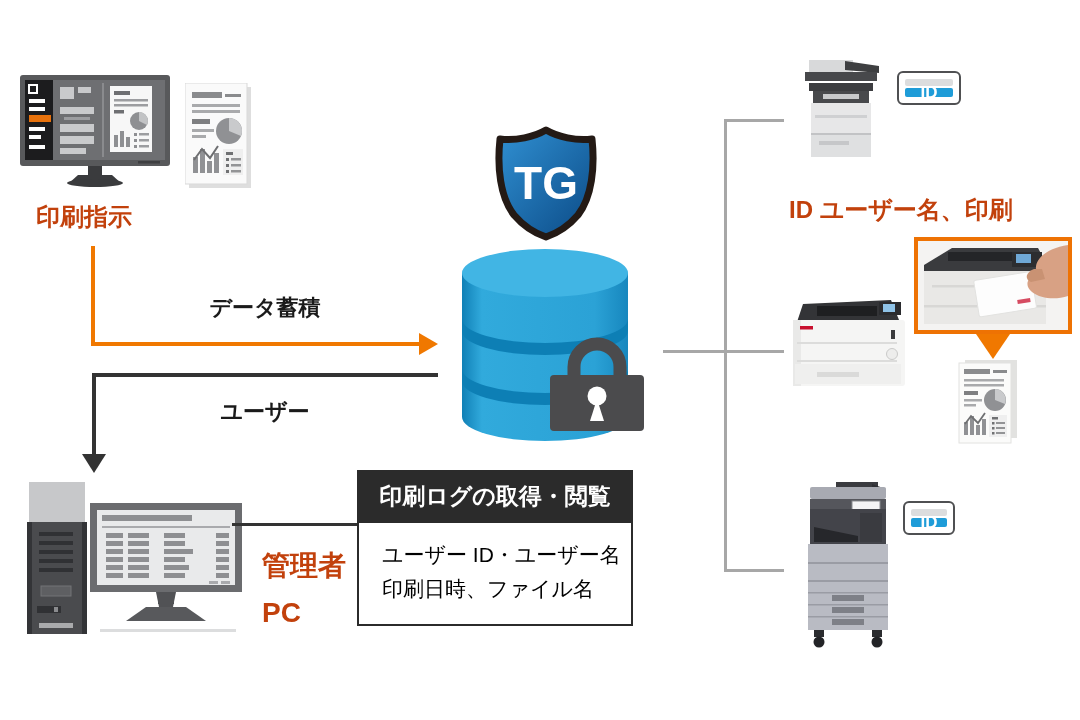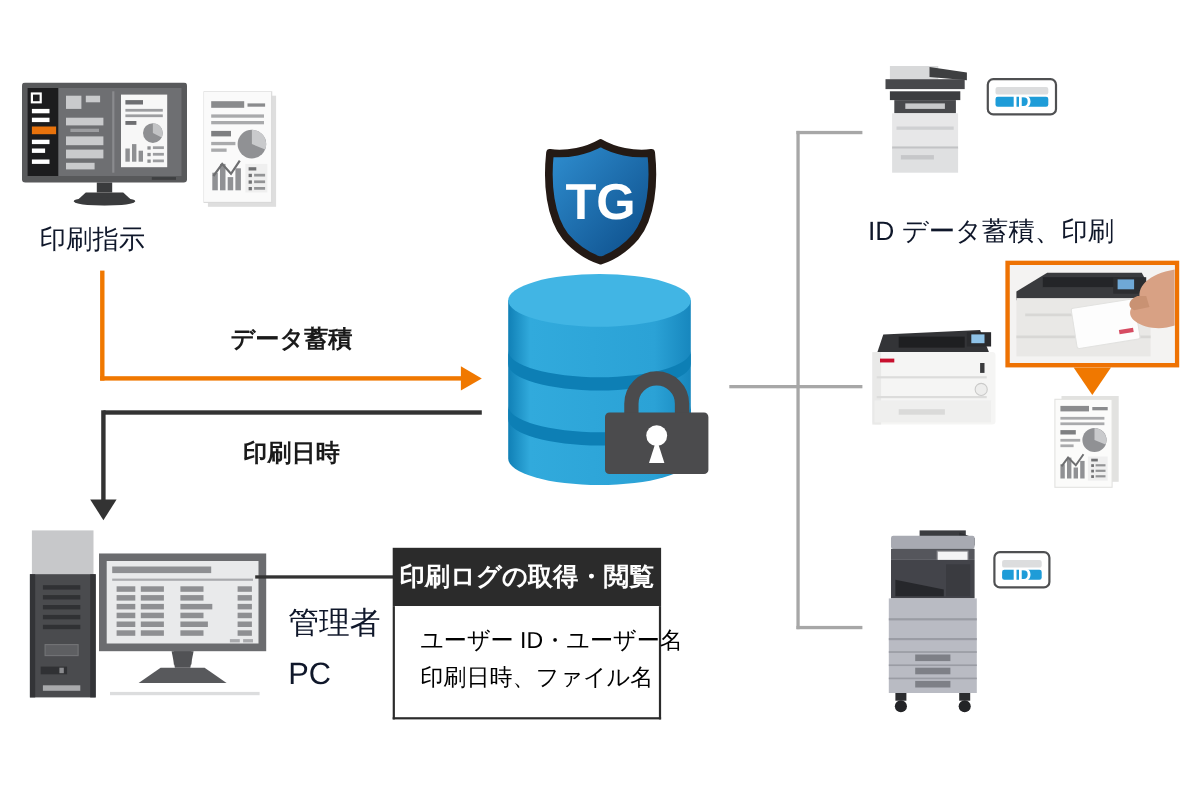--- a/index.html
+++ b/index.html
@@ -1,40 +1,40 @@
 <!DOCTYPE html>
 <html><head>
 <meta charset="utf-8">
 <style>
   html,body{margin:0;padding:0;background:#fff;}
   #canvas{
     position:relative;width:1080px;height:720px;background:#ffffff;overflow:hidden;
     font-family:"Liberation Sans",sans-serif;color:#1a1a1a;
   }
   .abs{position:absolute;}
-  .lbl{font-weight:normal;color:#0f172a;white-space:nowrap;}
+  .lbl{font-weight:bold;color:#c2410c;white-space:nowrap;}
   .lbl-24{font-size:24px;}
   .lbl-25{font-size:28px;}
   .flow-label{font-size:22px;font-weight:bold;text-align:center;width:270px;}
   
   .line{position:absolute;}
   .orange{background:#F07800;}
   .black{background:#333333;}
   .gray{background:#A7A7A7;}
   .arrowhead{position:absolute;width:0;height:0;}
   .head-right-orange{border-top:11px solid transparent;border-bottom:11px solid transparent;border-left:19px solid #F07800;}
   .head-down-black{border-left:12px solid transparent;border-right:12px solid transparent;border-top:19px solid #333333;}
   .head-down-orange{border-left:17px solid transparent;border-right:17px solid transparent;border-top:25px solid #F07800;}
   
   .id-card{position:absolute;border:2px solid #4F5052;border-radius:6px;background:#fff;padding:6px;box-sizing:border-box;}
   .id-card .stripe{height:7px;background:#DCDDDE;border-radius:2px;}
   .id-card .face{margin-top:2px;background:#1E9CD8;border-radius:2px;height:calc(100% - 9px);
     display:flex;align-items:center;justify-content:center;color:#fff;font-weight:bold;font-size:17px;}
   
-  .log-box{position:absolute;left:357px;top:498px;width:244px;box-sizing:border-box;}
+  .log-box{position:absolute;left:357px;top:470px;width:276px;box-sizing:border-box;}
   .log-box .hdr{background:#2B2B2B;color:#fff;font-size:23px;font-weight:bold;text-align:center;
     height:53px;line-height:53px;white-space:nowrap;}
   .log-box .bdy{background:#fff;border:2px solid #2B2B2B;border-top:none;padding:15px 0 18px 23px;
     font-size:21px;font-weight:500;line-height:1.62;color:#000;white-space:nowrap;}
   
   .photo{position:absolute;left:914px;top:237px;width:150px;height:89px;border:4px solid #EE7203;background:#F4F3F2;}
 </style>
 </head>
 <body>
 
@@ -111,21 +111,21 @@
   <div class="abs lbl lbl-24" style="left:36px;top:201px;">印刷指示</div>
 
   <div class="line orange" style="left:91px;top:246px;width:4px;height:100px;"></div>
   <div class="line orange" style="left:91px;top:342px;width:330px;height:4px;"></div>
   <div class="arrowhead head-right-orange" style="left:419px;top:333px;"></div>
   <div class="abs flow-label" style="left:130px;top:293px;">データ蓄積</div>
 
   <div class="line black" style="left:94px;top:373px;width:344px;height:4px;"></div>
   <div class="line black" style="left:92px;top:373px;width:4px;height:83px;"></div>
   <div class="arrowhead head-down-black" style="left:82px;top:454px;"></div>
-  <div class="abs flow-label" style="left:130px;top:397px;">印刷日時</div>
+  <div class="abs flow-label" style="left:130px;top:397px;">ユーザー</div>
 
   <div class="line gray" style="left:663px;top:350px;width:121px;height:3px;"></div>
   <div class="line gray" style="left:724px;top:119px;width:3px;height:453px;"></div>
   <div class="line gray" style="left:724px;top:119px;width:60px;height:3px;"></div>
   <div class="line gray" style="left:724px;top:569px;width:60px;height:3px;"></div>
 
   <svg class="abs" style="left:490px;top:123px;" width="112" height="120" viewBox="0 0 112 120">
     <defs>
       <linearGradient id="shieldGrad" x1="0" y1="0" x2="1" y2="1">
         <stop offset="0" stop-color="#3090D2"></stop>
@@ -171,21 +171,21 @@
     <rect x="12" y="76" width="60" height="2.5" fill="#C2C3C5"></rect>
     <rect x="12" y="78" width="60" height="22" fill="#DFE0E1"></rect>
     <rect x="20" y="84" width="30" height="4" fill="#C6C7C9"></rect>
   </svg>
 
   <div class="id-card" style="left:897px;top:71px;width:64px;height:34px;">
     <div class="stripe"></div>
     <div class="face">ID</div>
   </div>
 
-  <div class="abs lbl lbl-24" style="left:789px;top:194px;">ID データ蓄積、印刷</div>
+  <div class="abs lbl lbl-24" style="left:789px;top:194px;">ID ユーザー名、印刷</div>
 
   <svg class="abs" style="left:787px;top:294px;" width="124" height="100" viewBox="0 0 124 100">
     <polygon points="16,10 104,6 112,26 10,28" fill="#333437"></polygon>
     <rect x="30" y="12" width="60" height="10" fill="#1E1F21"></rect>
     <rect x="92" y="8" width="22" height="13" fill="#2A2B2E"></rect>
     <rect x="96" y="10" width="12" height="8" fill="#8FC3E8"></rect>
     <rect x="6" y="26" width="112" height="66" rx="3" fill="#F5F5F4"></rect>
     <rect x="6" y="26" width="8" height="66" fill="#E9E9E8"></rect>
     <rect x="13" y="32" width="13" height="3.5" fill="#C8102E"></rect>
     <rect x="10" y="48" width="100" height="2" fill="#DCDCDB"></rect>

